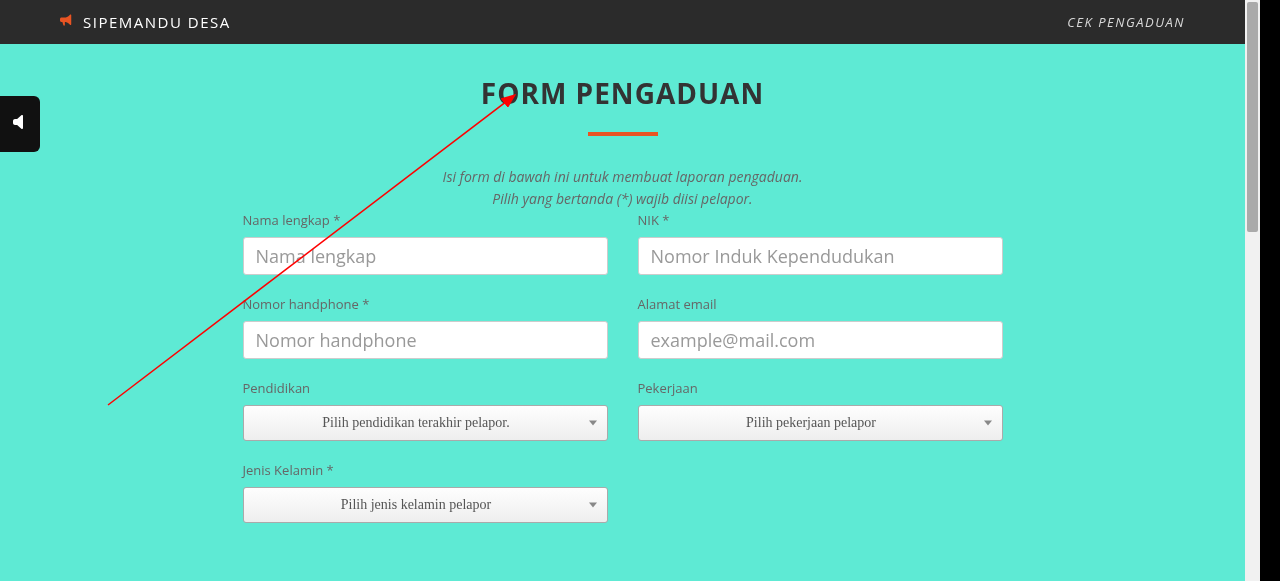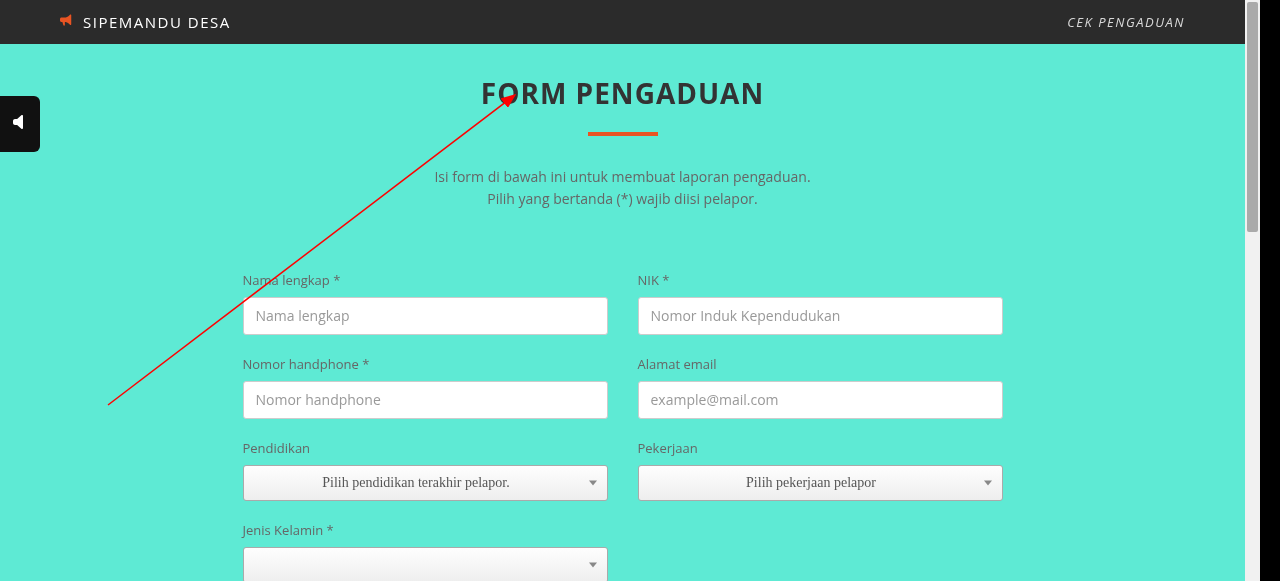--- a/index.html
+++ b/index.html
@@ -57,21 +57,21 @@
     .divider-line {
       width: 70px;
       height: 4px;
       background: #e85423;
       margin: 0 auto 30px auto;
     }
     .subtitle {
       color: #666;
       font-size: 14px;
       line-height: 1.6;
-      margin-bottom: 60px;
+      font-style: italic;
     }
     .form-container {
       width: 760px;
       margin: 0 auto;
       display: grid;
       grid-template-columns: 1fr 1fr;
       gap: 20px 30px;
       text-align: left;
     }
     .form-group {
@@ -81,21 +81,21 @@
     .form-label {
       font-size: 13px;
       color: #666;
       margin-bottom: 8px;
     }
     .form-input {
       height: 38px;
       border: 1px solid #ccc;
       border-radius: 3px;
       padding: 0 12px;
-      font-size: 14px;
+      font-size: 18px;
       font-family: inherit;
       color: #555;
       background: #fff;
     }
     .form-input::placeholder {
       color: #999;
     }
     .form-select {
       height: 36px;
       border: 1px solid #aaa;
@@ -250,20 +250,21 @@
           <label class="form-label">Pekerjaan</label>
           <div class="form-select">
             <span class="form-select-text">Pilih pekerjaan pelapor</span>
             <span class="select-caret"></span>
           </div>
         </div>
 
         <div class="form-group">
           <label class="form-label">Jenis Kelamin *</label>
           <div class="form-select">
+            <span class="form-select-text">Pilih jenis kelamin pelapor</span>
             <span class="select-caret"></span>
           </div>
         </div>
 
         <div></div>
 
       </div>
     </div>
   </div>
 </div>

